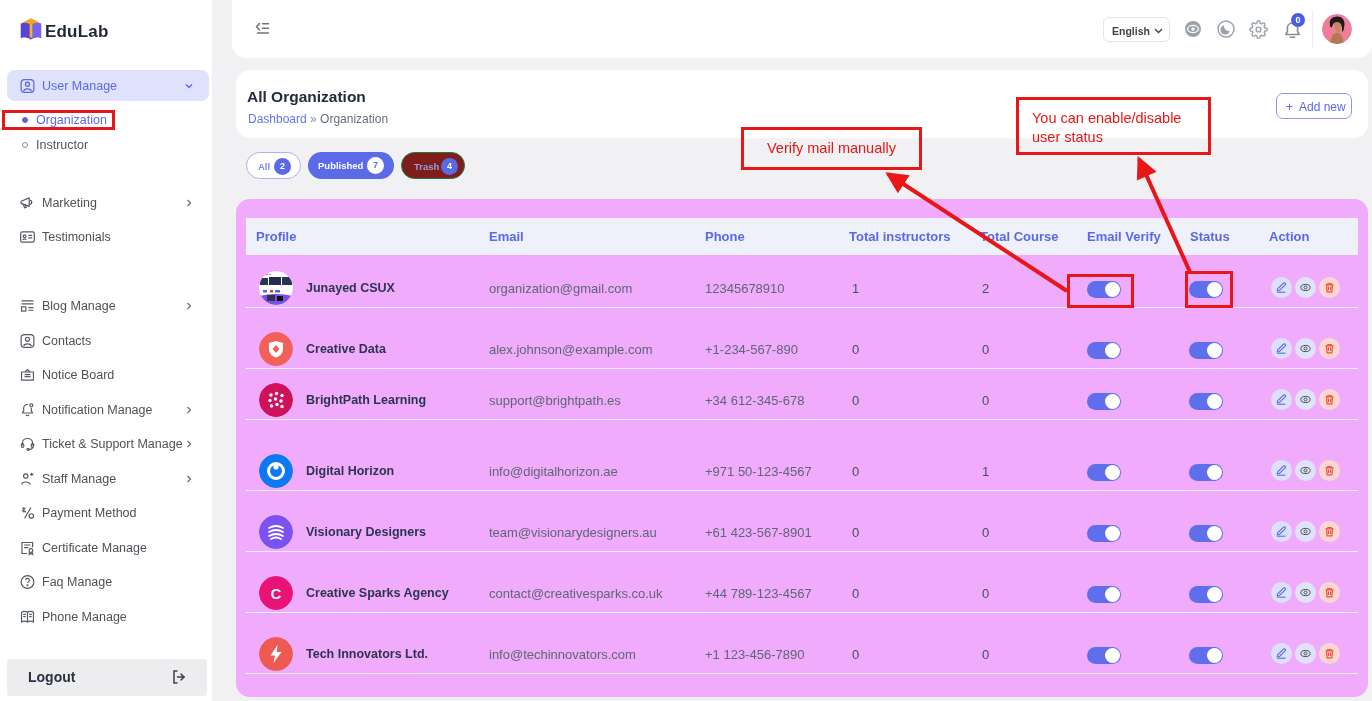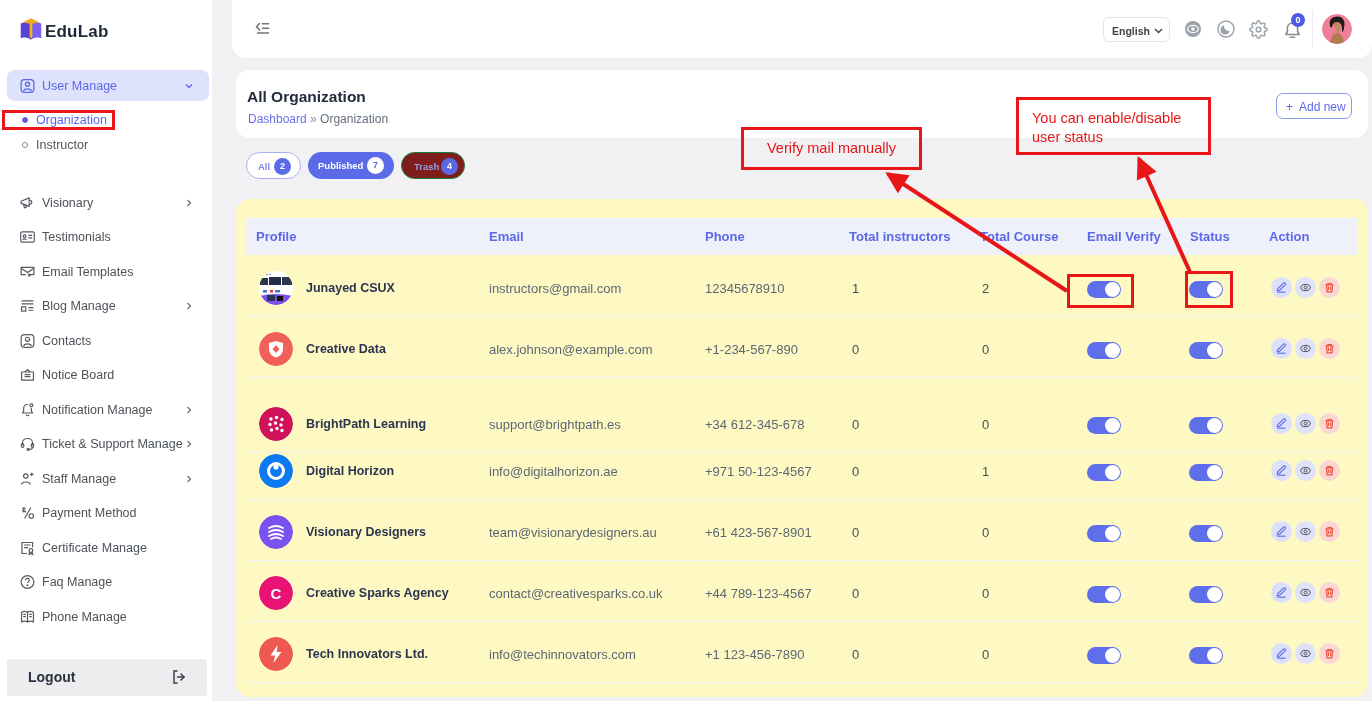--- a/index.html
+++ b/index.html
@@ -46,24 +46,24 @@
 #pill-all .ptx { position:absolute; left:11px; top:8px; }
 #pill-all .badge { right:9px; background:#5a6ae6; color:#fff; }
 #pill-pub { left:308px; width:86px; background:#5b6ae6; color:#fff; }
 #pill-pub .ptx { position:absolute; left:10px; top:8px; }
 #pill-pub .badge { right:10px; background:#fff; color:#5a6ae6; }
 #pill-trash { left:401px; width:64px; background:#7f1d1d; border:1px solid #15803d; color:#959ddf; }
 #pill-trash .ptx { position:absolute; left:12px; top:8px; }
 #pill-trash .badge { right:6px; background:#5a6ae6; color:#fff; }
 
 
-#table-card { position:absolute; left:236px; top:199px; width:1132px; height:498px; background:#fef9c3; border-radius:14px; }
+#table-card { position:absolute; left:236px; top:199px; width:1132px; height:498px; background:#f0abfc; border-radius:14px; }
 #thead { position:absolute; left:10px; top:19px; width:1112px; height:37px; background:#eef0fa; }
 .th { position:absolute; top:11px; font-size:13px; font-weight:bold; color:#5b68e8; white-space:nowrap; }
-.trow { position:absolute; left:10px; width:1112px; height:61px; }
+.trow { position:absolute; left:10px; width:1112px; height:52px; }
 .trow .sep { position:absolute; left:0; bottom:0; width:1112px; height:1px; background:#f1f2f6; }
 .av { position:absolute; left:13px; top:15px; width:34px; height:34px; border-radius:50%; }
 .nm { position:absolute; left:60px; top:25px; font-size:12.5px; font-weight:bold; color:#2b3550; white-space:nowrap; }
 .cell { position:absolute; top:25px; font-size:13px; color:#5d6775; white-space:nowrap; }
 .num { position:absolute; top:25px; font-size:13px; color:#454e59; }
 .tgl { position:absolute; top:25px; width:34px; height:17px; border-radius:9px; background:#5f6eea; }
 .tgl::after { content:""; position:absolute; right:1px; top:1px; width:15px; height:15px; background:#fff; border-radius:50%; }
 .act { position:absolute; top:21px; width:21px; height:21px; border-radius:50%; }
 .act svg { position:absolute; left:5px; top:5px; }
 .act.edit { background:#dce0fb; }
@@ -149,42 +149,34 @@
   <div class="sub-item" style="top:135px;height:20px;">
       <span class="dot"></span>
       <span class="tx">Instructor</span>
     </div>
   <div class="menu-item" style="top:191px;">
       <svg class="mi-ic" viewBox="0 0 20 20" fill="none" stroke="#555b63" stroke-width="1.4">
         <path d="M2.5 8 L12 4 V14 L2.5 10.5 Z" stroke-linejoin="round"></path>
         <path d="M12 6.5 C14 6.5 15 7.5 15 9 C15 10.5 14 11.5 12 11.5"></path>
         <path d="M5 11 L6.5 15.5 L8.5 15 L7.5 11.3"></path>
       </svg>
-      <span class="mi-tx">Visionary</span>
+      <span class="mi-tx">Marketing</span>
       <svg class="mi-ar" viewBox="0 0 8 8" fill="none" stroke="#6b7178" stroke-width="1.3">
         <path d="M2.5 1 L5.5 4 L2.5 7"></path>
       </svg>
     </div>
   <div class="menu-item" style="top:225px;">
       <svg class="mi-ic" viewBox="0 0 20 20" fill="none" stroke="#555b63" stroke-width="1.4">
         <rect x="2" y="4" width="16" height="12" rx="2"></rect>
         <circle cx="6.5" cy="9" r="1.6"></circle>
         <path d="M4.5 13.5 C5 11.8 8 11.8 8.5 13.5"></path>
         <path d="M11 8 H15.5"></path>
         <path d="M11 11 H15.5"></path>
       </svg>
       <span class="mi-tx">Testimonials</span>
-    </div>
-  <div class="menu-item" style="top:260px;">
-      <svg class="mi-ic" viewBox="0 0 20 20" fill="none" stroke="#555b63" stroke-width="1.4">
-        <path d="M2.5 4.5 H17.5 V13 H12 M2.5 4.5 V13 H8"></path>
-        <path d="M2.5 5.5 L10 10.5 L17.5 5.5"></path>
-        <path d="M10 13.5 H14 M12 11.5 V15.5"></path>
-      </svg>
-      <span class="mi-tx">Email Templates</span>
     </div>
   <div class="menu-item" style="top:294px;">
       <svg class="mi-ic" viewBox="0 0 20 20" fill="none" stroke="#555b63" stroke-width="1.4">
         <path d="M3 4 H17 M3 7.5 H17"></path>
         <rect x="3" y="11" width="5" height="5"></rect>
         <path d="M11 12 H17 M11 15 H17"></path>
       </svg>
       <span class="mi-tx">Blog Manage</span>
       <svg class="mi-ar" viewBox="0 0 8 8" fill="none" stroke="#6b7178" stroke-width="1.3">
         <path d="M2.5 1 L5.5 4 L2.5 7"></path>
@@ -333,21 +325,21 @@
           <circle cx="11" cy="3.5" r="0.8" fill="#38d"></circle>
           <rect x="4" y="19" width="4" height="2.5" fill="#4a6ae0"></rect>
           <rect x="11" y="19" width="3" height="2.5" fill="#e33"></rect>
           <rect x="16" y="19" width="5" height="2.5" fill="#4a6ae0"></rect>
           <path d="M0 25 Q17 21 34 25 L34 34 L0 34 Z" fill="#7a50e8"></path>
           <rect x="8" y="24" width="8" height="6" fill="#2a3550"></rect>
           <rect x="18" y="25" width="6" height="5" fill="#111"></rect>
         </g>
       </svg>
     <span class="nm">Junayed CSUX</span>
-    <span class="cell" style="left:243px">instructors@gmail.com</span>
+    <span class="cell" style="left:243px">organization@gmail.com</span>
     <span class="cell" style="left:459px">12345678910</span>
     <span class="num" style="left:606px">1</span>
     <span class="num" style="left:736px">2</span>
     <div class="tgl" style="left:841px"></div>
     <div class="tgl" style="left:943px"></div>
     <div class="act edit" style="left:1025px">
         <svg width="11" height="11" viewBox="0 0 11 11" fill="none" stroke="#5b6be0" stroke-width="1.1">
           <path d="M1.2 8.8 L1.7 6.8 L7.5 1.2 C8 0.7 8.7 0.7 9.2 1.2 C9.7 1.7 9.7 2.4 9.2 2.9 L3.4 8.5 Z"></path>
           <path d="M1.2 10.2 H9.5"></path>
         </svg>
@@ -392,21 +384,21 @@
         </svg>
       </div>
     <div class="act del" style="left:1073px">
         <svg width="11" height="11" viewBox="0 0 11 11" fill="none" stroke="#f1503c" stroke-width="1.2">
           <path d="M1.5 2.8 H9.5 M3.8 2.8 V1.5 H7.2 V2.8 M2.5 2.8 L3.1 9.8 H7.9 L8.5 2.8"></path>
           <path d="M4.4 4.5 V8 M6.6 4.5 V8"></path>
         </svg>
       </div>
     <div class="sep"></div>
   </div>
-  <div class="trow" style="top:193px;text-align:right;">
+  <div class="trow" style="top:169px;text-align:right;">
     <svg class="av" viewBox="0 0 34 34">
         <circle cx="17" cy="17" r="17" fill="#cf1259"></circle>
         <g fill="#fff">
           <circle cx="12" cy="12" r="1.7"></circle>
           <circle cx="17.5" cy="10.5" r="1.7"></circle>
           <circle cx="23" cy="12.5" r="1.7"></circle>
           <circle cx="11" cy="17.5" r="1.7"></circle>
           <circle cx="16.5" cy="16" r="1.7"></circle>
           <circle cx="22" cy="18" r="1.7"></circle>
           <circle cx="12.5" cy="23" r="1.7"></circle>

